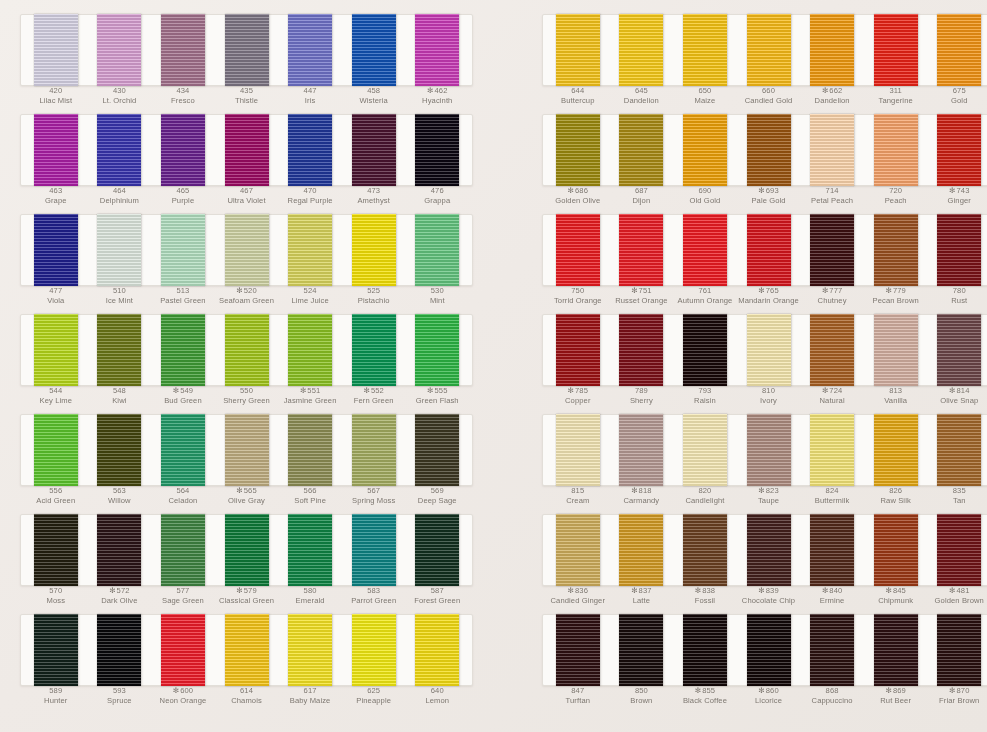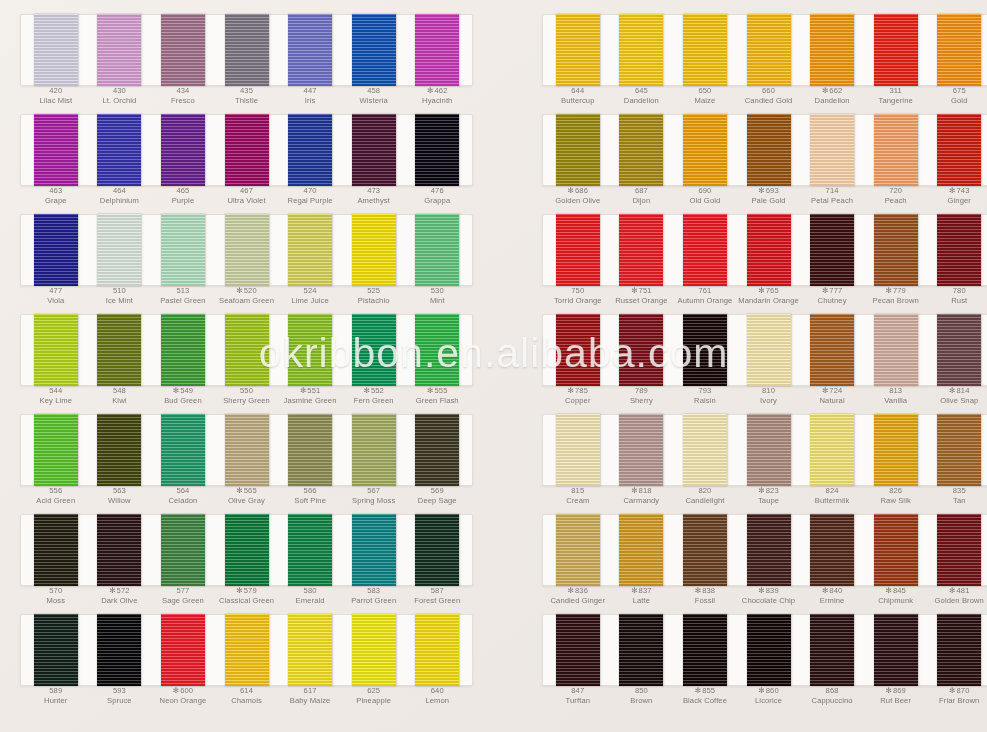--- a/index.html
+++ b/index.html
@@ -899,15 +899,14 @@
             <span class="cname">Rut Beer</span>
           </div>
           <div class="label-cell">
             <span class="code"><span class="star">✻</span><span>870</span></span>
             <span class="cname">Friar Brown</span>
           </div>
         </div>
       </div>
     </div>
 
-  <div id="watermark">okribbon.en.alibaba.com</div>
 
 </div>
 
 </body></html>

